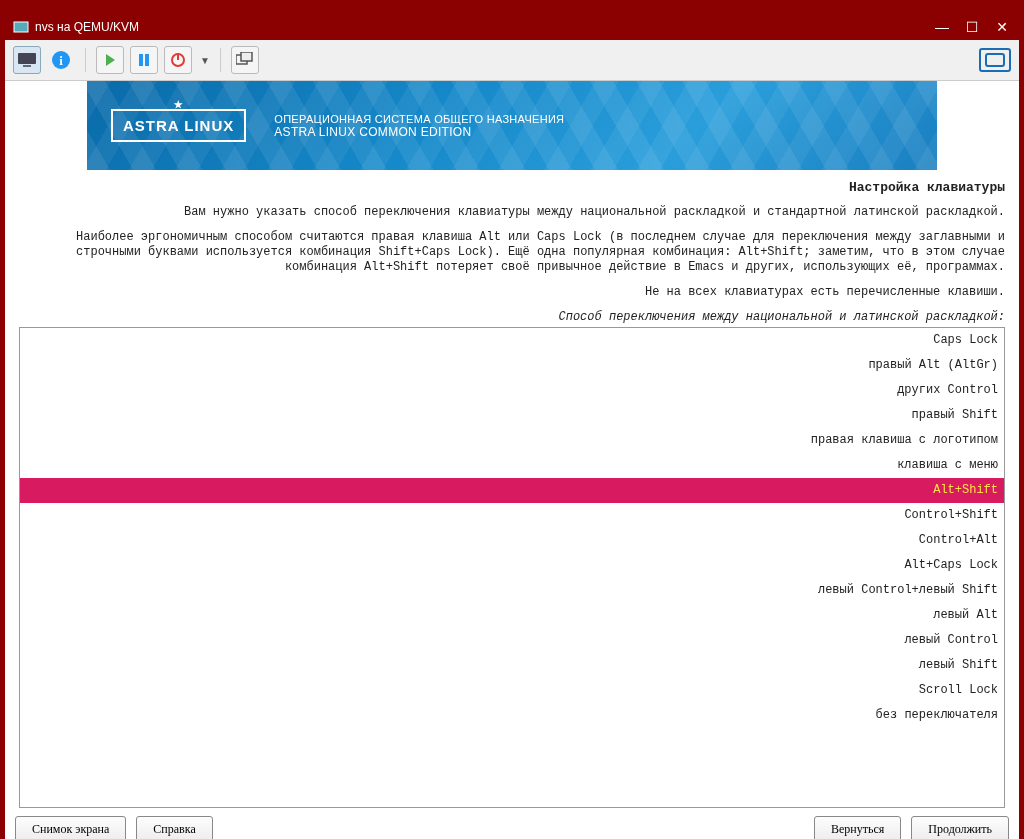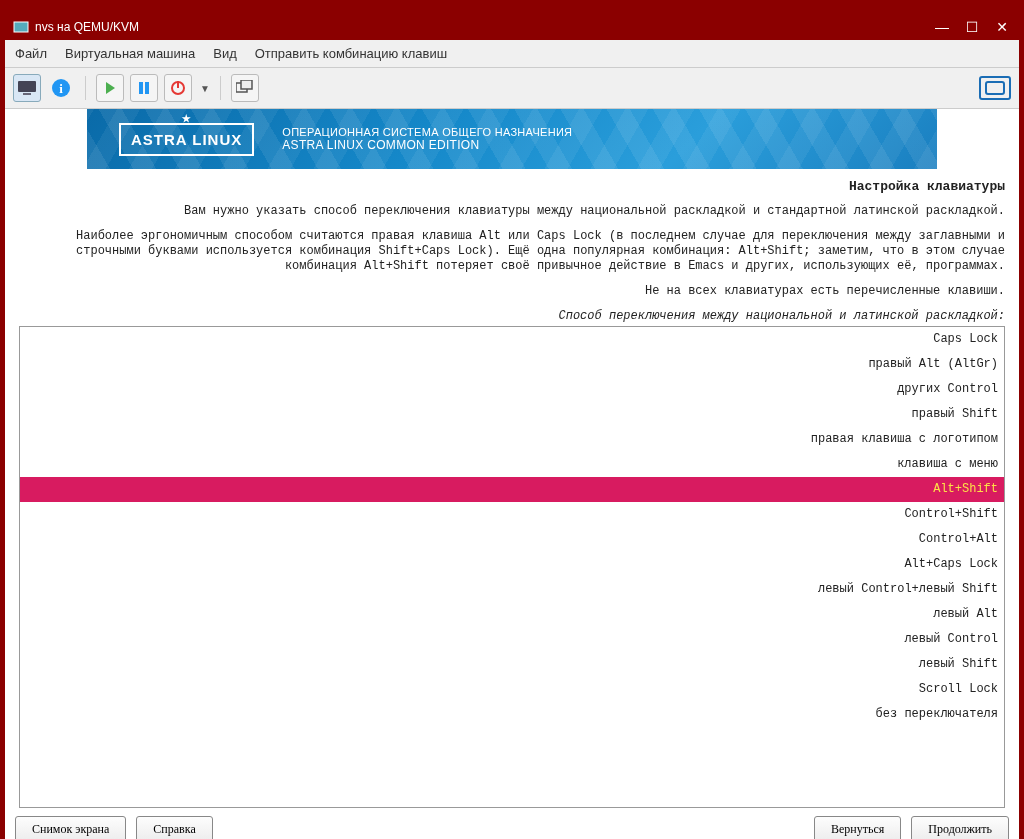--- a/index.html
+++ b/index.html
@@ -105,27 +105,27 @@
   cursor: pointer;
 }
 .content-area {
   flex: 1;
   background: #fff;
   overflow: hidden;
   display: flex;
   flex-direction: column;
 }
 .banner {
-  height: 60px;
+  height: 89px;
   margin: 0 auto;
   width: 850px;
   background: linear-gradient(135deg, #0a6aa8 0%, #1588c9 40%, #2a9edb 70%, #1a7fc0 100%);
   display: flex;
   align-items: center;
-  padding: 0 32px;
+  padding: 0 24px;
   position: relative;
   overflow: hidden;
 }
 .banner::before {
   content: "";
   position: absolute;
   inset: 0;
   background:
     repeating-linear-gradient(60deg, rgba(255,255,255,0.08) 0 20px, transparent 20px 40px),
     repeating-linear-gradient(-60deg, rgba(255,255,255,0.06) 0 20px, transparent 20px 40px);
@@ -230,26 +230,20 @@
         </svg>
     </span>
     <span class="title-text">nvs на QEMU/KVM</span>
     <span class="win-controls">
       <span class="win-btn">—</span>
       <span class="win-btn">☐</span>
       <span class="win-btn">✕</span>
     </span>
   </div>
 
-  <div class="menu-bar">
-    <span class="menu-item">Файл</span>
-    <span class="menu-item">Виртуальная машина</span>
-    <span class="menu-item">Вид</span>
-    <span class="menu-item">Отправить комбинацию клавиш</span>
-  </div>
 
   <div class="toolbar">
     <span class="tool-btn active">
       <svg width="18" height="14" viewBox="0 0 18 14">
           <rect x="0" y="0" width="18" height="11" fill="#445" rx="1"></rect>
           <rect x="5" y="12" width="8" height="2" fill="#667"></rect>
         </svg>
     </span>
     <span class="tool-btn" style="border:none;background:none">
       <svg width="20" height="20" viewBox="0 0 20 20">

